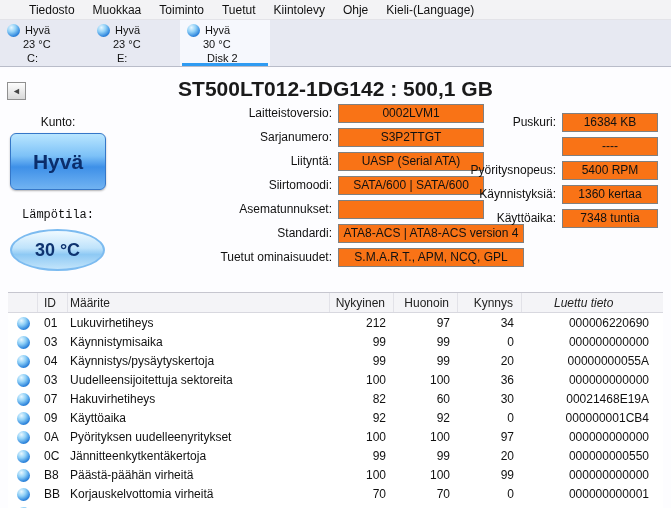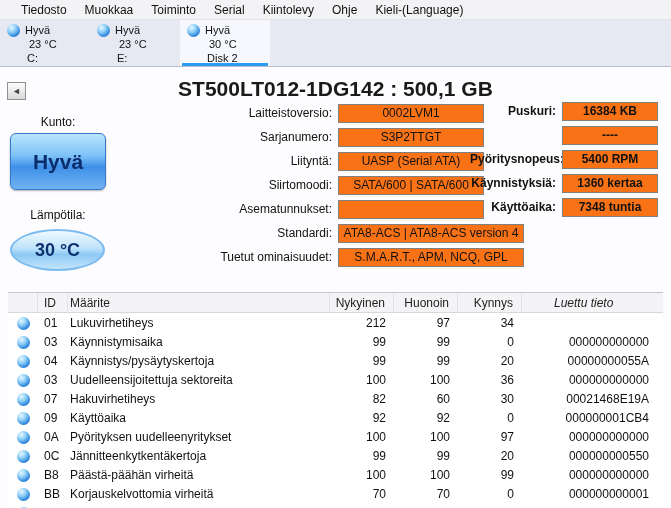--- a/index.html
+++ b/index.html
@@ -2,30 +2,30 @@
 <html><head>
 <meta charset="utf-8">
 <style>
   * { box-sizing: border-box; margin: 0; padding: 0; }
   html,body { width:671px; height:508px; overflow:hidden; }
   body { font-family:"Liberation Sans", sans-serif; background:#fcfcff; color:#111; }
   .window { position:relative; width:671px; height:508px; background:#fcfcff; overflow:hidden; }
 
   
   .menubar { height:20px; background:#f3f3f5; border-bottom:1px solid #e3e3e8;
-             display:flex; align-items:center; padding-left:12px; font-size:12px; }
+             display:flex; align-items:center; padding-left:20px; font-size:12px; }
   .menu-item { padding:2px 9px; cursor:default; white-space:nowrap; }
 
   
   .tabbar { height:47px; background:#e7e9f2; border-bottom:1px solid #b9bcc9; display:flex; }
   .tab { width:90px; position:relative; padding:3px 4px 2px 7px; font-size:11px; cursor:pointer; }
   .tab.active { background:#f6f8fd; }
   .tab.active::after { content:''; position:absolute; left:2px; right:2px; bottom:0; height:3px; background:#2f9bf2; }
   .tab-row { display:flex; gap:5px; align-items:flex-start; }
-  .tab-temp { margin-left:22px; line-height:14px; }
+  .tab-temp { margin-left:16px; line-height:14px; }
   .tab-name { margin-left:20px; line-height:14px; }
   .tab-status { line-height:14px; }
 
   .sphere { width:13px; height:13px; border-radius:50%; flex:none; margin-top:1px;
             background:radial-gradient(circle at 34% 28%, #e8f7ff 0%, #8fd0f7 35%, #2f86dd 70%, #0d4f9e 100%); }
 
   
   .main { position:absolute; top:69px; left:0; width:671px; height:439px; background:#fdfdff; }
 
   .back-btn { position:absolute; left:7px; top:13px; width:19px; height:18px;
@@ -36,30 +36,30 @@
   .title { position:absolute; top:8px; left:40px; right:40px; text-align:center;
            font-size:21px; font-weight:600; color:#1a1a1a; white-space:nowrap; }
 
   .health-label { position:absolute; top:46px; left:10px; width:96px; text-align:center; font-size:12px; }
   .health-btn { position:absolute; left:10px; top:64px; width:96px; height:57px;
                 border:1px solid #3577c8; border-radius:6px;
                 background:linear-gradient(180deg,#b9e6ff 0%,#7cc1f7 40%,#3e90e8 60%,#71b3f2 100%);
                 box-shadow:0 1px 2px rgba(0,0,0,.3);
                 display:flex; align-items:center; justify-content:center;
                 font-size:21px; font-weight:bold; color:#0b2d6b; cursor:pointer; }
-  .temp-label { position:absolute; top:139px; left:10px; width:96px; text-align:center; font-size:12px; }
+  .temp-label { position:absolute; top:139px; left:10px; width:96px; text-align:center; font-size:12px;font-family:Liberation Mono, monospace; }
   .temp-oval { position:absolute; left:10px; top:160px; width:95px; height:42px; border-radius:50%;
                border:2px solid #7cbbf0;
                background:linear-gradient(180deg,#f0faff 0%,#bfe3fb 45%,#8ec9f4 62%,#c2e4fb 100%);
                display:flex; align-items:center; justify-content:center;
                font-size:18px; font-weight:bold; color:#0e3370; }
 
   
   .fields-main { position:absolute; left:110px; top:32px; width:430px; }
-  .fields-side { position:absolute; left:470px; top:30px; width:200px;font-weight:bold; }
+  .fields-side { position:absolute; left:470px; top:41px; width:200px; }
   .field-row { height:24px; display:flex; align-items:center; }
   .f-label { text-align:right; padding-right:6px; font-size:12px; white-space:nowrap; }
   .fields-main .f-label { width:228px; }
   .fields-side .f-label { width:92px; }
   .f-value { height:19px; border:1px solid #808080; background:#f97316; font-size:12px;
              display:flex; align-items:center; justify-content:center; white-space:nowrap; overflow:hidden; }
   .fields-main .f-value { width:146px; }
   .fields-main .f-value.wide { width:186px; }
   .fields-side .f-value { width:96px; }
 
@@ -79,21 +79,21 @@
 </style>
 </head>
 <body>
 
 <div class="window">
 
   <div class="menubar" id="menubar">
       <div class="menu-item">Tiedosto</div>
       <div class="menu-item">Muokkaa</div>
       <div class="menu-item">Toiminto</div>
-      <div class="menu-item">Serial</div>
+      <div class="menu-item">Tuetut</div>
       <div class="menu-item">Kiintolevy</div>
       <div class="menu-item">Ohje</div>
       <div class="menu-item">Kieli-(Language)</div>
     </div>
 
   <div class="tabbar" id="tabbar">
       <div class="tab">
         <div class="tab-row">
           <span class="sphere"></span>
           <div class="tab-status">Hyvä</div>
@@ -201,20 +201,21 @@
       <div id="smart-body">
           <div class="t-row">
             <div class="c-icon">
               <span class="sphere"></span>
             </div>
             <div class="c-id">01</div>
             <div class="c-attr">Lukuvirhetiheys</div>
             <div class="c-num">212</div>
             <div class="c-num">97</div>
             <div class="c-num">34</div>
+            <div class="c-raw">000006220690</div>
           </div>
           <div class="t-row">
             <div class="c-icon">
               <span class="sphere"></span>
             </div>
             <div class="c-id">03</div>
             <div class="c-attr">Käynnistymisaika</div>
             <div class="c-num">99</div>
             <div class="c-num">99</div>
             <div class="c-num">0</div>

